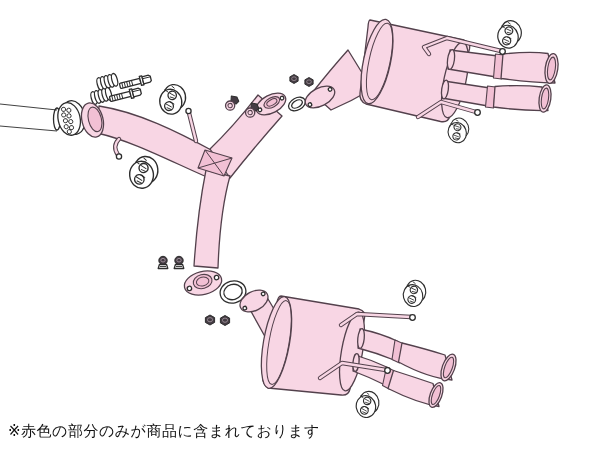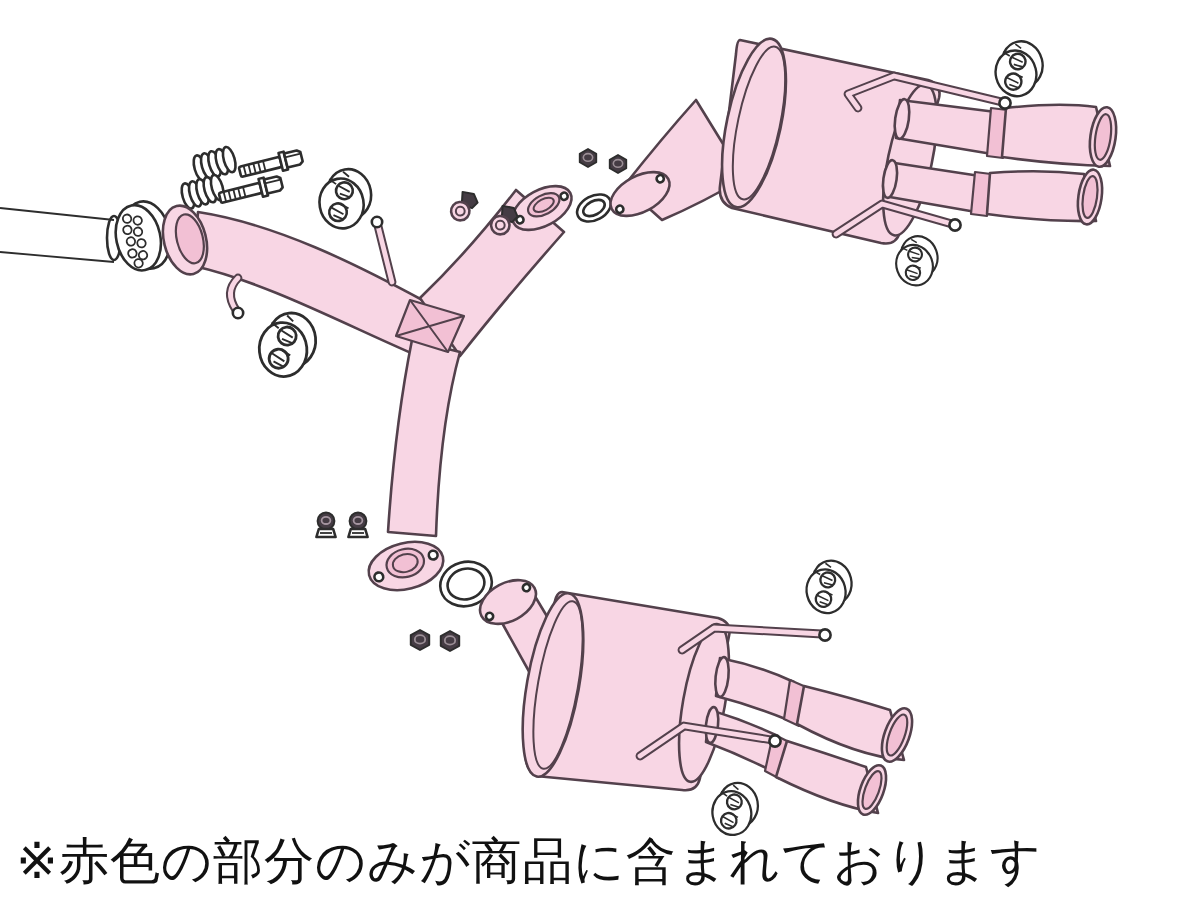--- a/index.html
+++ b/index.html
@@ -15,21 +15,21 @@
   .pl  {fill:none;stroke:var(--product-outline);stroke-width:1;}
   
   .wh  {fill:var(--hardware-fill);stroke:var(--hardware-outline);stroke-width:1.3;stroke-linejoin:round;}
   .hl  {fill:none;stroke:var(--hardware-outline);stroke-width:0.9;}
   .dk  {fill:var(--dark-fill);stroke:var(--hardware-outline);stroke-width:1;stroke-linejoin:round;}
   
   .rodo{fill:none;stroke:var(--product-outline);stroke-width:4.4;stroke-linecap:round;stroke-linejoin:round;}
   .rodf{fill:none;stroke:var(--product-pink);stroke-width:2.4;stroke-linecap:round;stroke-linejoin:round;}
   .caption{
     position:absolute;left:8px;top:420px;
-    font-size:25px;line-height:22px;color:var(--text);
+    font-size:15px;line-height:22px;color:var(--text);
     letter-spacing:.5px;white-space:nowrap;
   }
 </style>
 </head>
 <body>
 
 <div class="stage">
 <svg width="600" height="418" viewBox="0 0 600 418">
   <defs>
     <g id="hanger">

